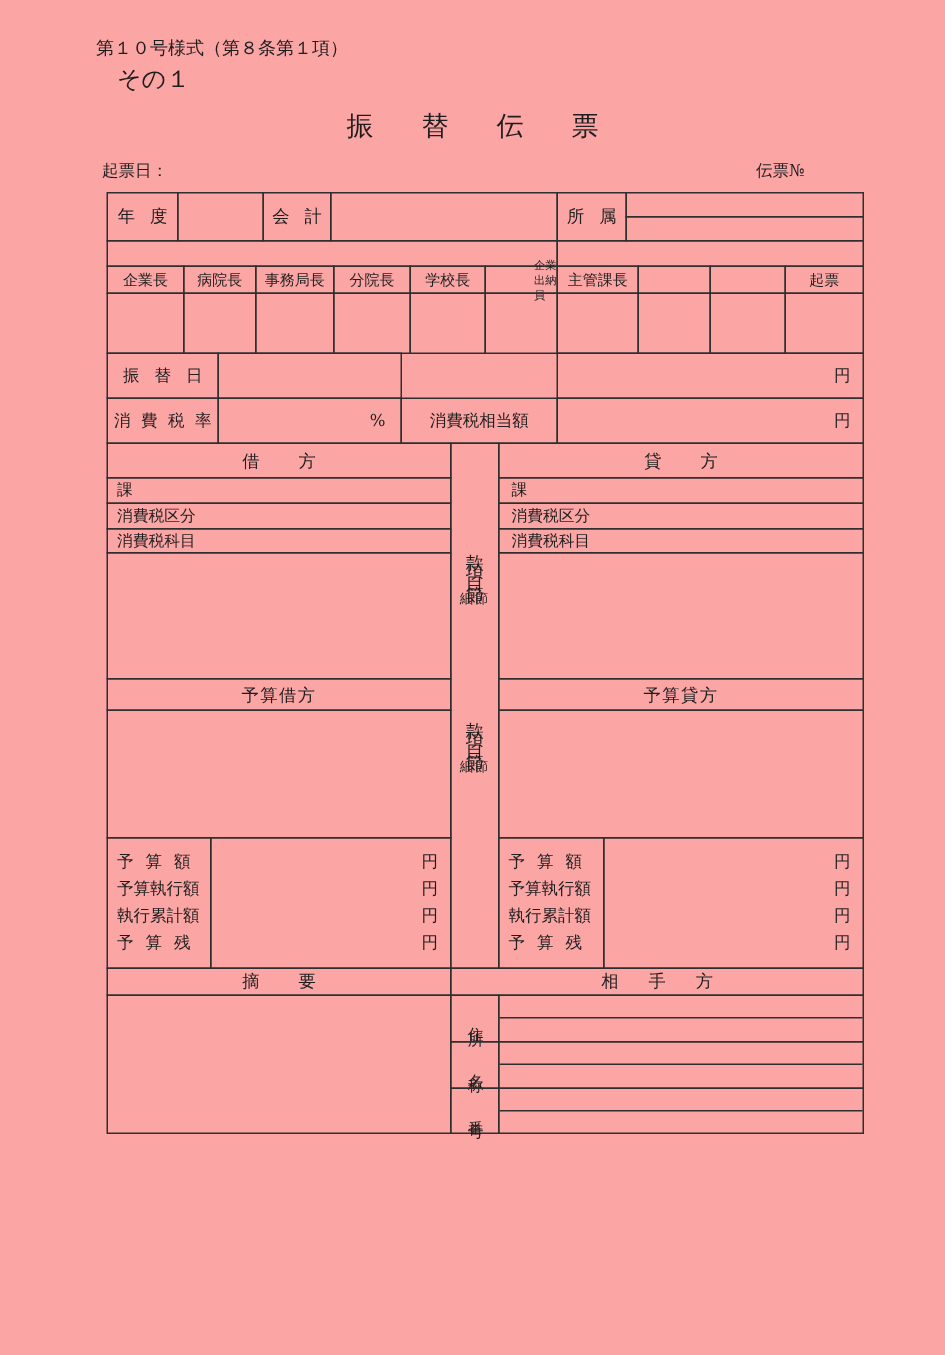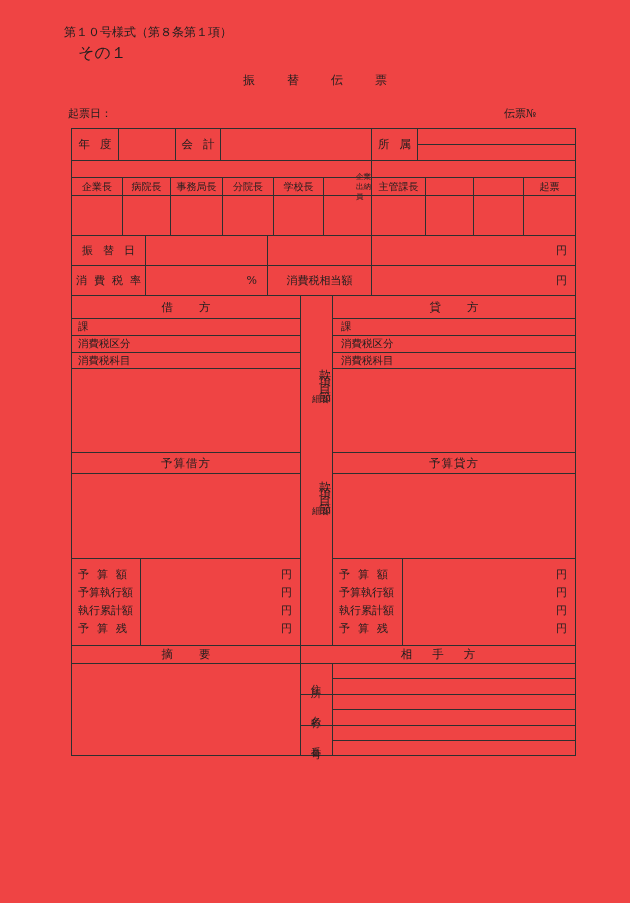--- a/index.html
+++ b/index.html
@@ -1,46 +1,46 @@
 <!DOCTYPE html>
 <html><head>
 <meta charset="utf-8">
 <style>
   html,body{margin:0;padding:0;background:#e8e8e8;}
   .page{
     position:relative;width:630px;height:903px;margin:0 auto;
-    background:#ef4444;color:#1e1e1e;
+    background:#fca5a5;color:#1e1e1e;
     font-family:"DejaVu Serif","Liberation Serif",serif;
     font-size:11px;overflow:hidden;
   }
   .abs{position:absolute;}
   .cell{
     position:absolute;box-sizing:border-box;
     border:1px solid #2f2f2f;background:transparent;
   }
   .ctr{display:flex;align-items:center;justify-content:center;}
   .lft{display:flex;align-items:center;justify-content:flex-start;}
   .rgt{display:flex;align-items:center;justify-content:flex-end;}
   
   .sp7{letter-spacing:7px;margin-right:-7px;}
   .sp10{letter-spacing:10px;margin-right:-10px;}
   .sp17{letter-spacing:17px;margin-right:-17px;}
   .sp20{letter-spacing:20px;margin-right:-20px;}
   .sp26{letter-spacing:26px;margin-right:-26px;text-align:center;}
   .title{
     position:absolute;left:0;width:630px;top:72px;text-align:center;
-    font-size:12px;
+    font-size:18px;
   }
   .title span{letter-spacing:32px;margin-right:-32px;}
   .f10{font-size:10px;}
   .f105{font-size:10.5px;}
   .f75{font-size:7.5px;padding-left:32px;}
   .f115{font-size:11.5px;}
   
-  .lvgroup{position:absolute;left:0;right:0;display:flex;flex-direction:column;align-items:flex-end;}
+  .lvgroup{position:absolute;left:0;right:0;display:flex;flex-direction:column;align-items:center;}
   .vtext{writing-mode:vertical-rl;font-size:12px;letter-spacing:7px;line-height:14px;}
   .vsub{font-size:9px;margin-top:5px;letter-spacing:1px;}
   
   .bcol{padding-top:7px;}
   .bline{height:18px;line-height:18px;padding-left:6px;white-space:nowrap;}
   .bspread{letter-spacing:8px;}
   .aline{height:18px;line-height:18px;padding-right:8px;text-align:right;}
   
   .half{position:absolute;left:0;right:0;box-sizing:border-box;}
   .half.top{border-bottom:1px solid #2f2f2f;}

